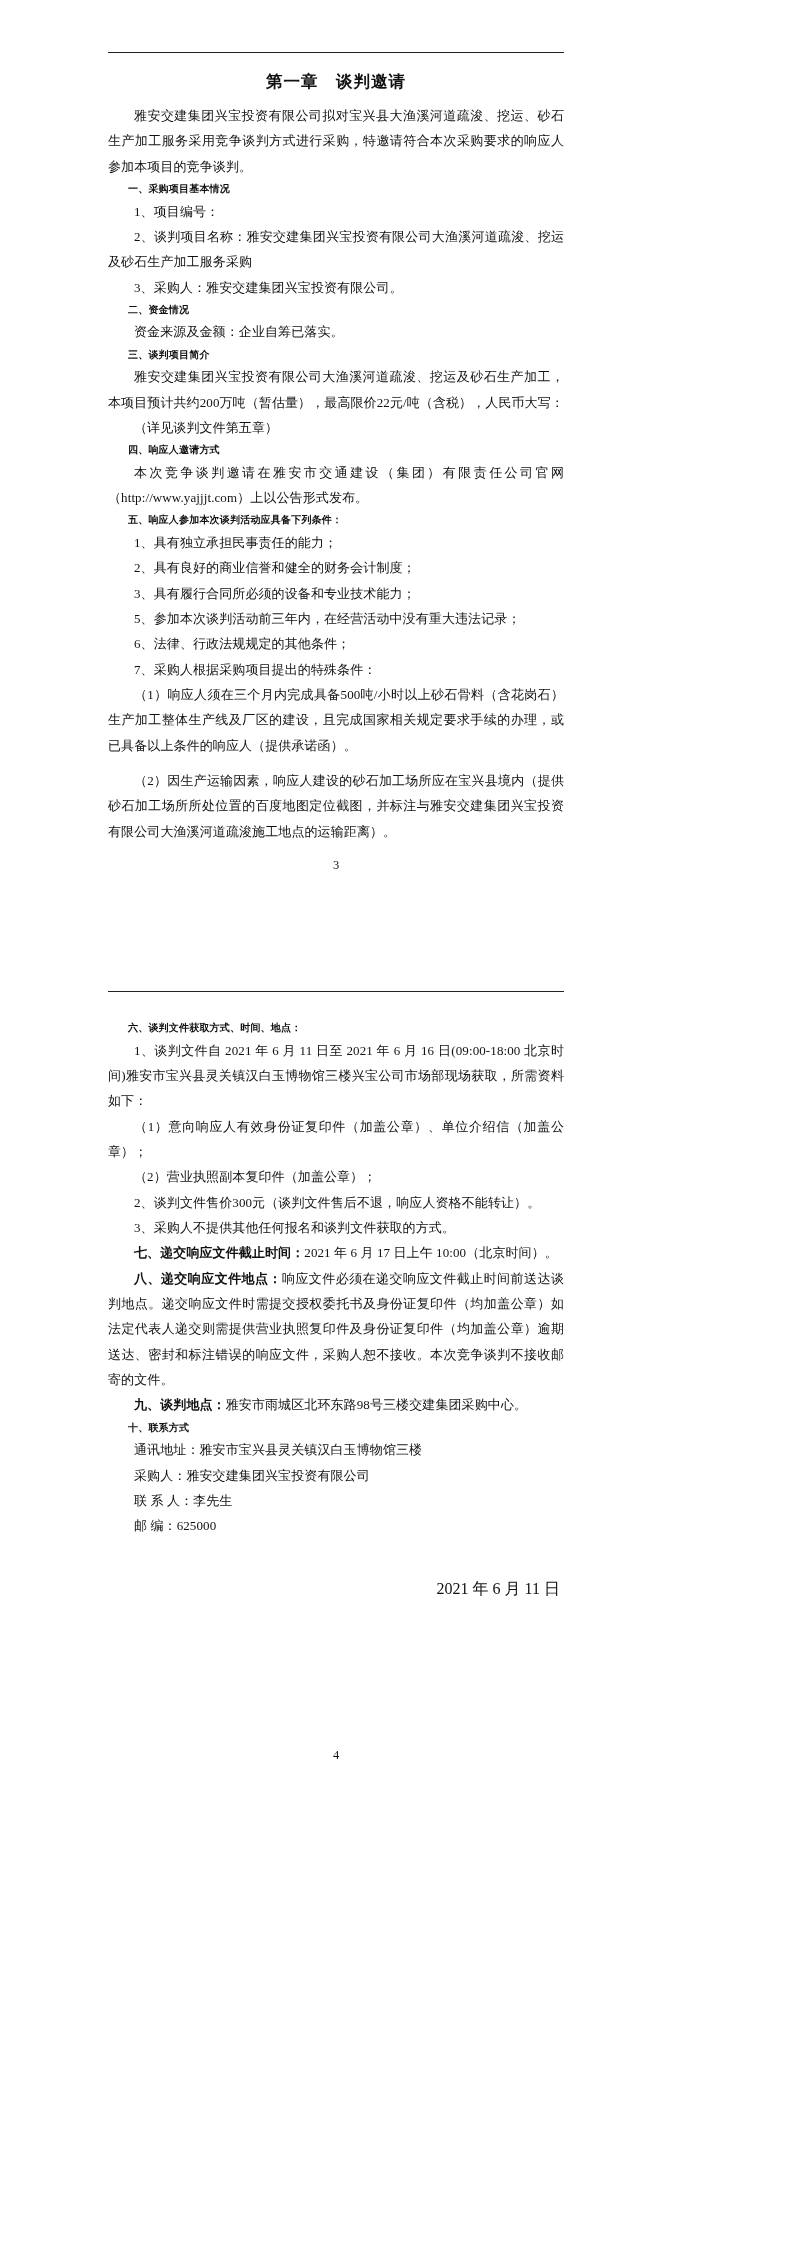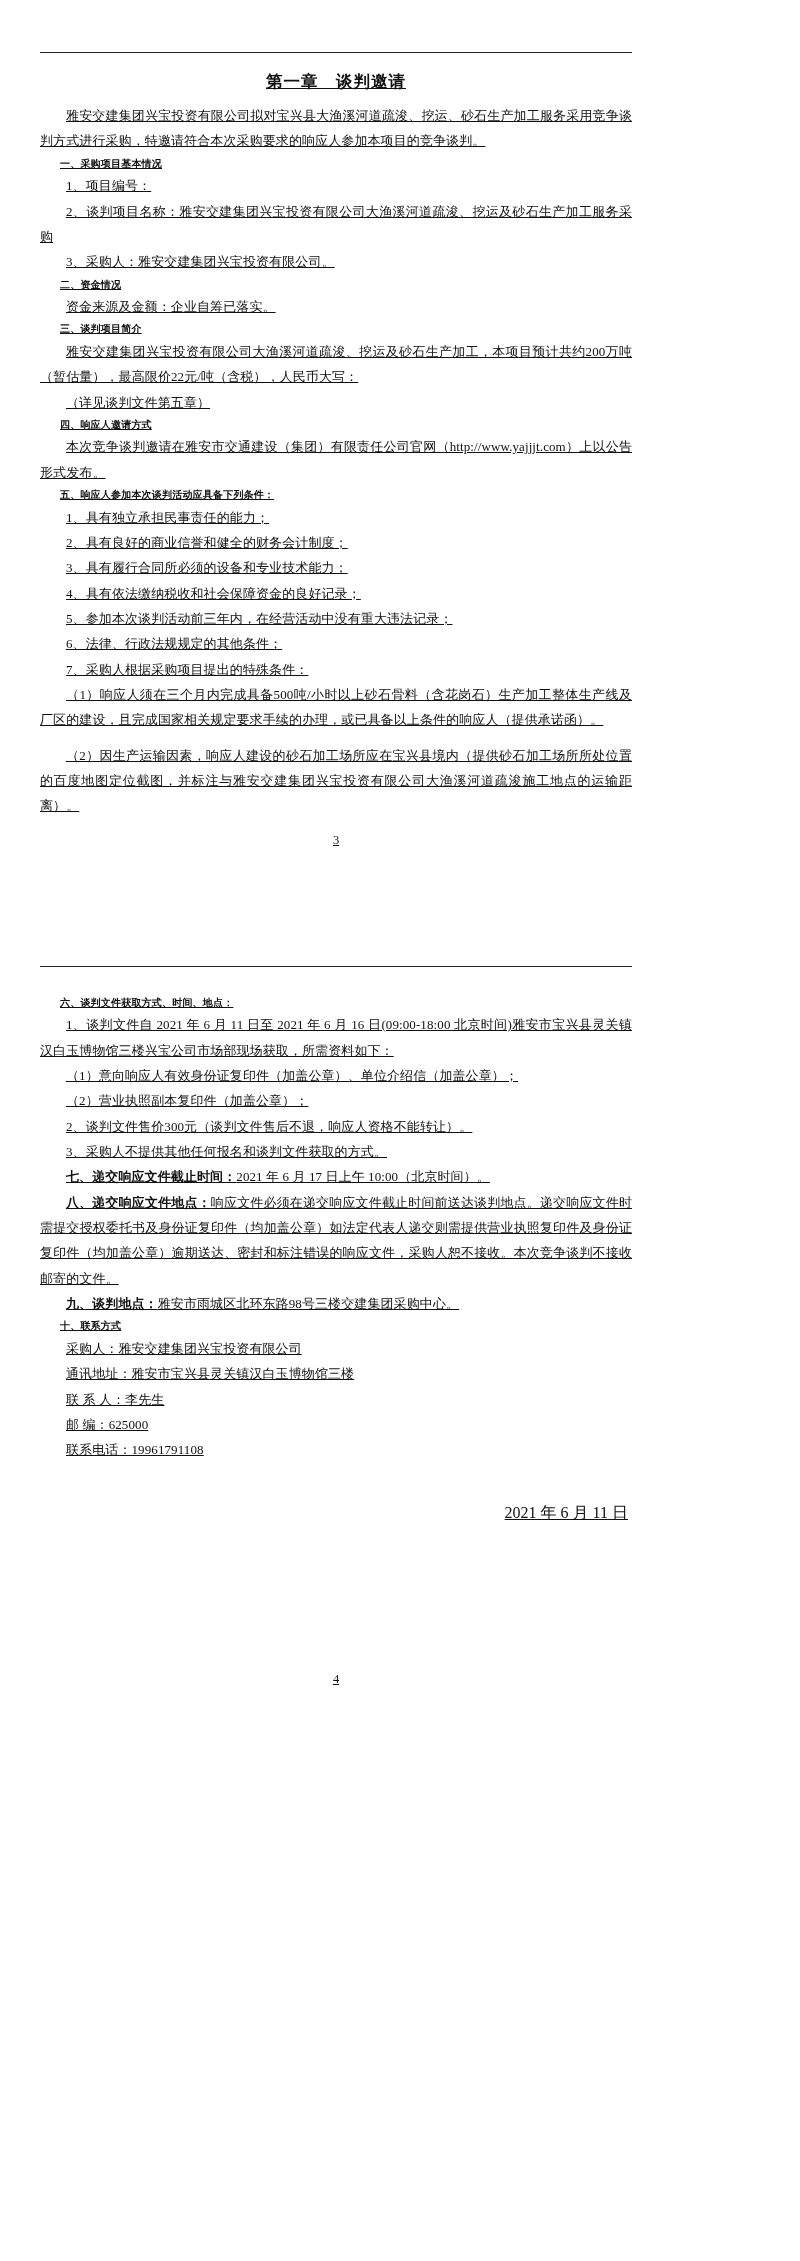--- a/index.html
+++ b/index.html
@@ -9,22 +9,21 @@
   }
   body {
     width: 800px;
     font-family: "Liberation Serif", "DejaVu Serif", serif;
     color: #111111;
   }
   .page {
     position: relative;
     width: 672px;
     box-sizing: border-box;
-    padding: 0 40px;
-    text-decoration: underline;
+    padding: 0 108px;
   }
   .page-1 { padding-top: 52px; }
   .page-2 { padding-top: 0px; }
 
   .rule {
     border: none;
     border-top: 1px solid #222;
     margin: 0 0 18px 0;
     height: 0;
   }
@@ -125,21 +124,20 @@
   <p class="body">雅安交建集团兴宝投资有限公司大渔溪河道疏浚、挖运及砂石生产加工，本项目预计共约200万吨（暂估量），最高限价22元/吨（含税），人民币大写：</p>
   <p class="body">（详见谈判文件第五章）</p>
 
   <p class="head">四、响应人邀请方式</p>
   <p class="body">本次竞争谈判邀请在雅安市交通建设（集团）有限责任公司官网（http://www.yajjjt.com）上以公告形式发布。</p>
 
   <p class="head">五、响应人参加本次谈判活动应具备下列条件：</p>
   <p class="body">1、具有独立承担民事责任的能力；</p>
   <p class="body">2、具有良好的商业信誉和健全的财务会计制度；</p>
   <p class="body">3、具有履行合同所必须的设备和专业技术能力；</p>
-  <p class="body">4、具有依法缴纳税收和社会保障资金的良好记录；</p>
   <p class="body">5、参加本次谈判活动前三年内，在经营活动中没有重大违法记录；</p>
   <p class="body">6、法律、行政法规规定的其他条件；</p>
   <p class="body">7、采购人根据采购项目提出的特殊条件：</p>
   <p class="body">（1）响应人须在三个月内完成具备500吨/小时以上砂石骨料（含花岗石）生产加工整体生产线及厂区的建设，且完成国家相关规定要求手续的办理，或已具备以上条件的响应人（提供承诺函）。</p>
   <div class="gap-small"></div>
   <p class="body">（2）因生产运输因素，响应人建设的砂石加工场所应在宝兴县境内（提供砂石加工场所所处位置的百度地图定位截图，并标注与雅安交建集团兴宝投资有限公司大渔溪河道疏浚施工地点的运输距离）。</p>
 
   <p class="pagenum">3</p>
 
   <div class="gap-big"></div>
@@ -156,25 +154,24 @@
   <p class="body">2、谈判文件售价300元（谈判文件售后不退，响应人资格不能转让）。</p>
   <p class="body">3、采购人不提供其他任何报名和谈判文件获取的方式。</p>
 
   <p class="body"><span class="b">七、递交响应文件截止时间：</span><span>2021 年 6 月 17 日上午 10:00（北京时间）。</span></p>
 
   <p class="body"><span class="b">八、递交响应文件地点：</span><span>响应文件必须在递交响应文件截止时间前送达谈判地点。递交响应文件时需提交授权委托书及身份证复印件（均加盖公章）如法定代表人递交则需提供营业执照复印件及身份证复印件（均加盖公章）逾期送达、密封和标注错误的响应文件，采购人恕不接收。本次竞争谈判不接收邮寄的文件。</span></p>
 
   <p class="body"><span class="b">九、谈判地点：</span><span>雅安市雨城区北环东路98号三楼交建集团采购中心。</span></p>
 
   <p class="head">十、联系方式</p>
+  <p class="body">通讯地址：雅安市宝兴县灵关镇汉白玉博物馆三楼</p>
   <p class="body">采购人：雅安交建集团兴宝投资有限公司</p>
-  <p class="body">通讯地址：雅安市宝兴县灵关镇汉白玉博物馆三楼</p>
   <p class="body">联 系 人：李先生</p>
   <p class="body">邮    编：625000</p>
-  <p class="body">联系电话：19961791108</p>
 
   <p class="date-line">2021 年 6 月 11 日</p>
 
   <div class="gap-big"></div>
 
   <p class="pagenum">4</p>
 
   <div class="seal">
     <svg viewBox="0 0 168 168" width="168" height="168" xmlns="http://www.w3.org/2000/svg">
       <circle cx="84" cy="84" r="78" fill="none" stroke="#cc2222" stroke-width="5"></circle>

